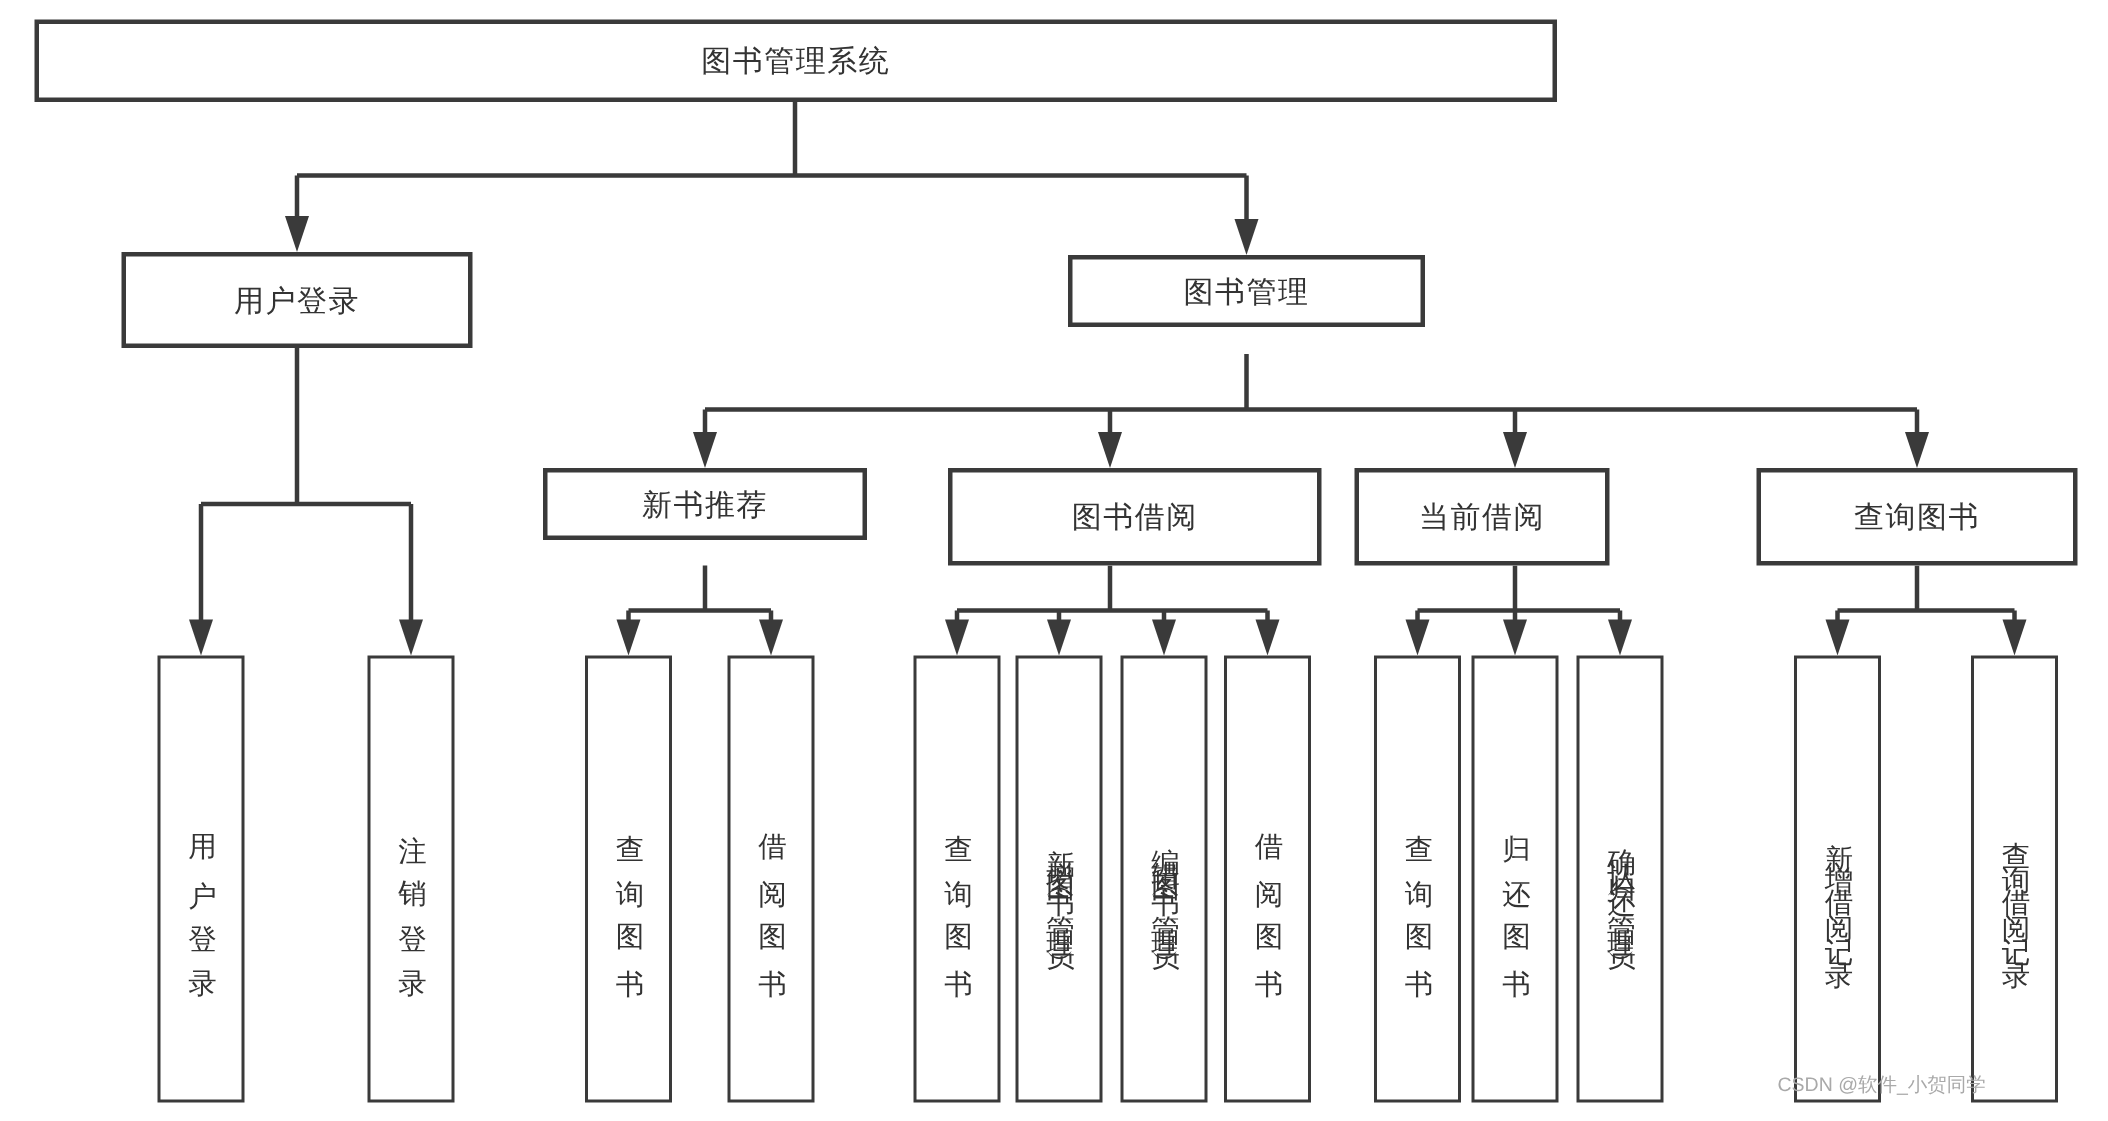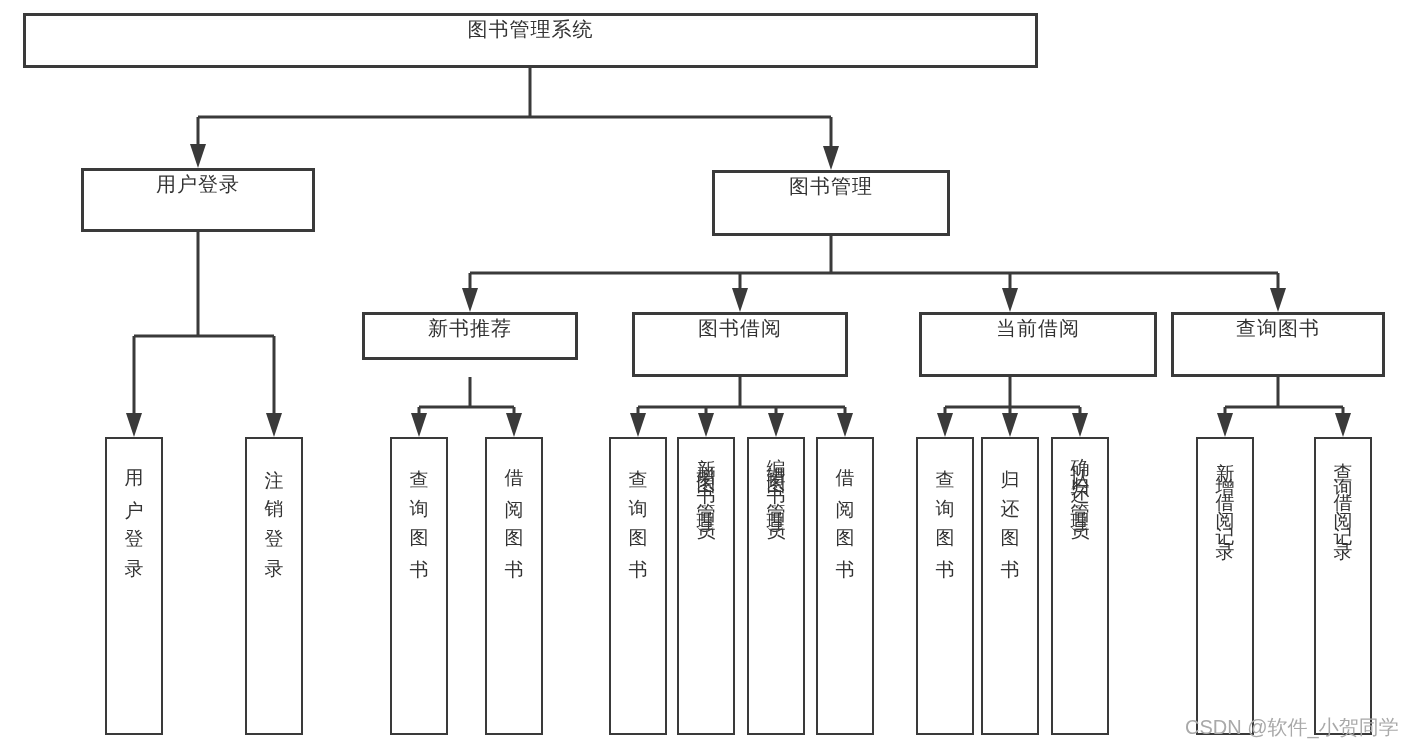--- a/index.html
+++ b/index.html
@@ -17,20 +17,21 @@
     left: 0; top: 0;
     width: 1405px; height: 747px;
     pointer-events: none;
   }
   .box {
     position: absolute;
     box-sizing: border-box;
     border: 3px solid #3a3a3a;
     background: #ffffff;
     display: flex;
+    align-items: center;
     justify-content: center;
     font-size: 20px;
     letter-spacing: 1px;
     color: #333333;
   }
   .leaf {
     border-width: 2px;
     font-size: 19px;
     letter-spacing: 0;
   }
@@ -39,21 +40,21 @@
     text-orientation: mixed;
     white-space: nowrap;
   }
   .v4  { letter-spacing: 30px; transform: translateY(15px); }
   .v6  { letter-spacing: 16px; transform: translateY(8px); }
   .v10 { letter-spacing: 9px;  transform: translateY(4px); }
   .watermark {
     position: absolute;
     left: 1185px;
     top: 714px;
-    font-size: 20px;
+    font-size: 13px;
     color: #a9a9a9;
     white-space: nowrap;
     z-index: 5;
   }
 </style>
 </head>
 <body>
 
 <div class="canvas">
 
@@ -90,31 +91,31 @@
     </g>
   </svg>
 
   <div class="box" style="left:23px; top:13px; width:1015px; height:55px;">
     <span>图书管理系统</span>
   </div>
 
   <div class="box" style="left:81px; top:168px; width:234px; height:64px;">
     <span>用户登录</span>
   </div>
-  <div class="box" style="left:712px; top:170px; width:238px; height:66px;">
+  <div class="box" style="left:712px; top:170px; width:238px; height:48px;">
     <span>图书管理</span>
   </div>
 
   <div class="box" style="left:362px; top:312px; width:216px; height:48px;">
     <span>新书推荐</span>
   </div>
-  <div class="box" style="left:632px; top:312px; width:216px; height:65px;font-family:Liberation Serif, serif;">
+  <div class="box" style="left:632px; top:312px; width:249px; height:65px;font-family:Liberation Serif, serif;">
     <span>图书借阅</span>
   </div>
-  <div class="box" style="left:903px; top:312px; width:238px; height:65px;margin-left:16px;">
+  <div class="box" style="left:903px; top:312px; width:170px; height:65px;">
     <span>当前借阅</span>
   </div>
   <div class="box" style="left:1171px; top:312px; width:214px; height:65px;">
     <span>查询图书</span>
   </div>
 
   <div class="box leaf" style="left:105px; top:437px; width:58px; height:298px;">
     <span class="vt v4">用户登录</span>
   </div>
   <div class="box leaf" style="left:245px; top:437px; width:58px; height:298px;">

